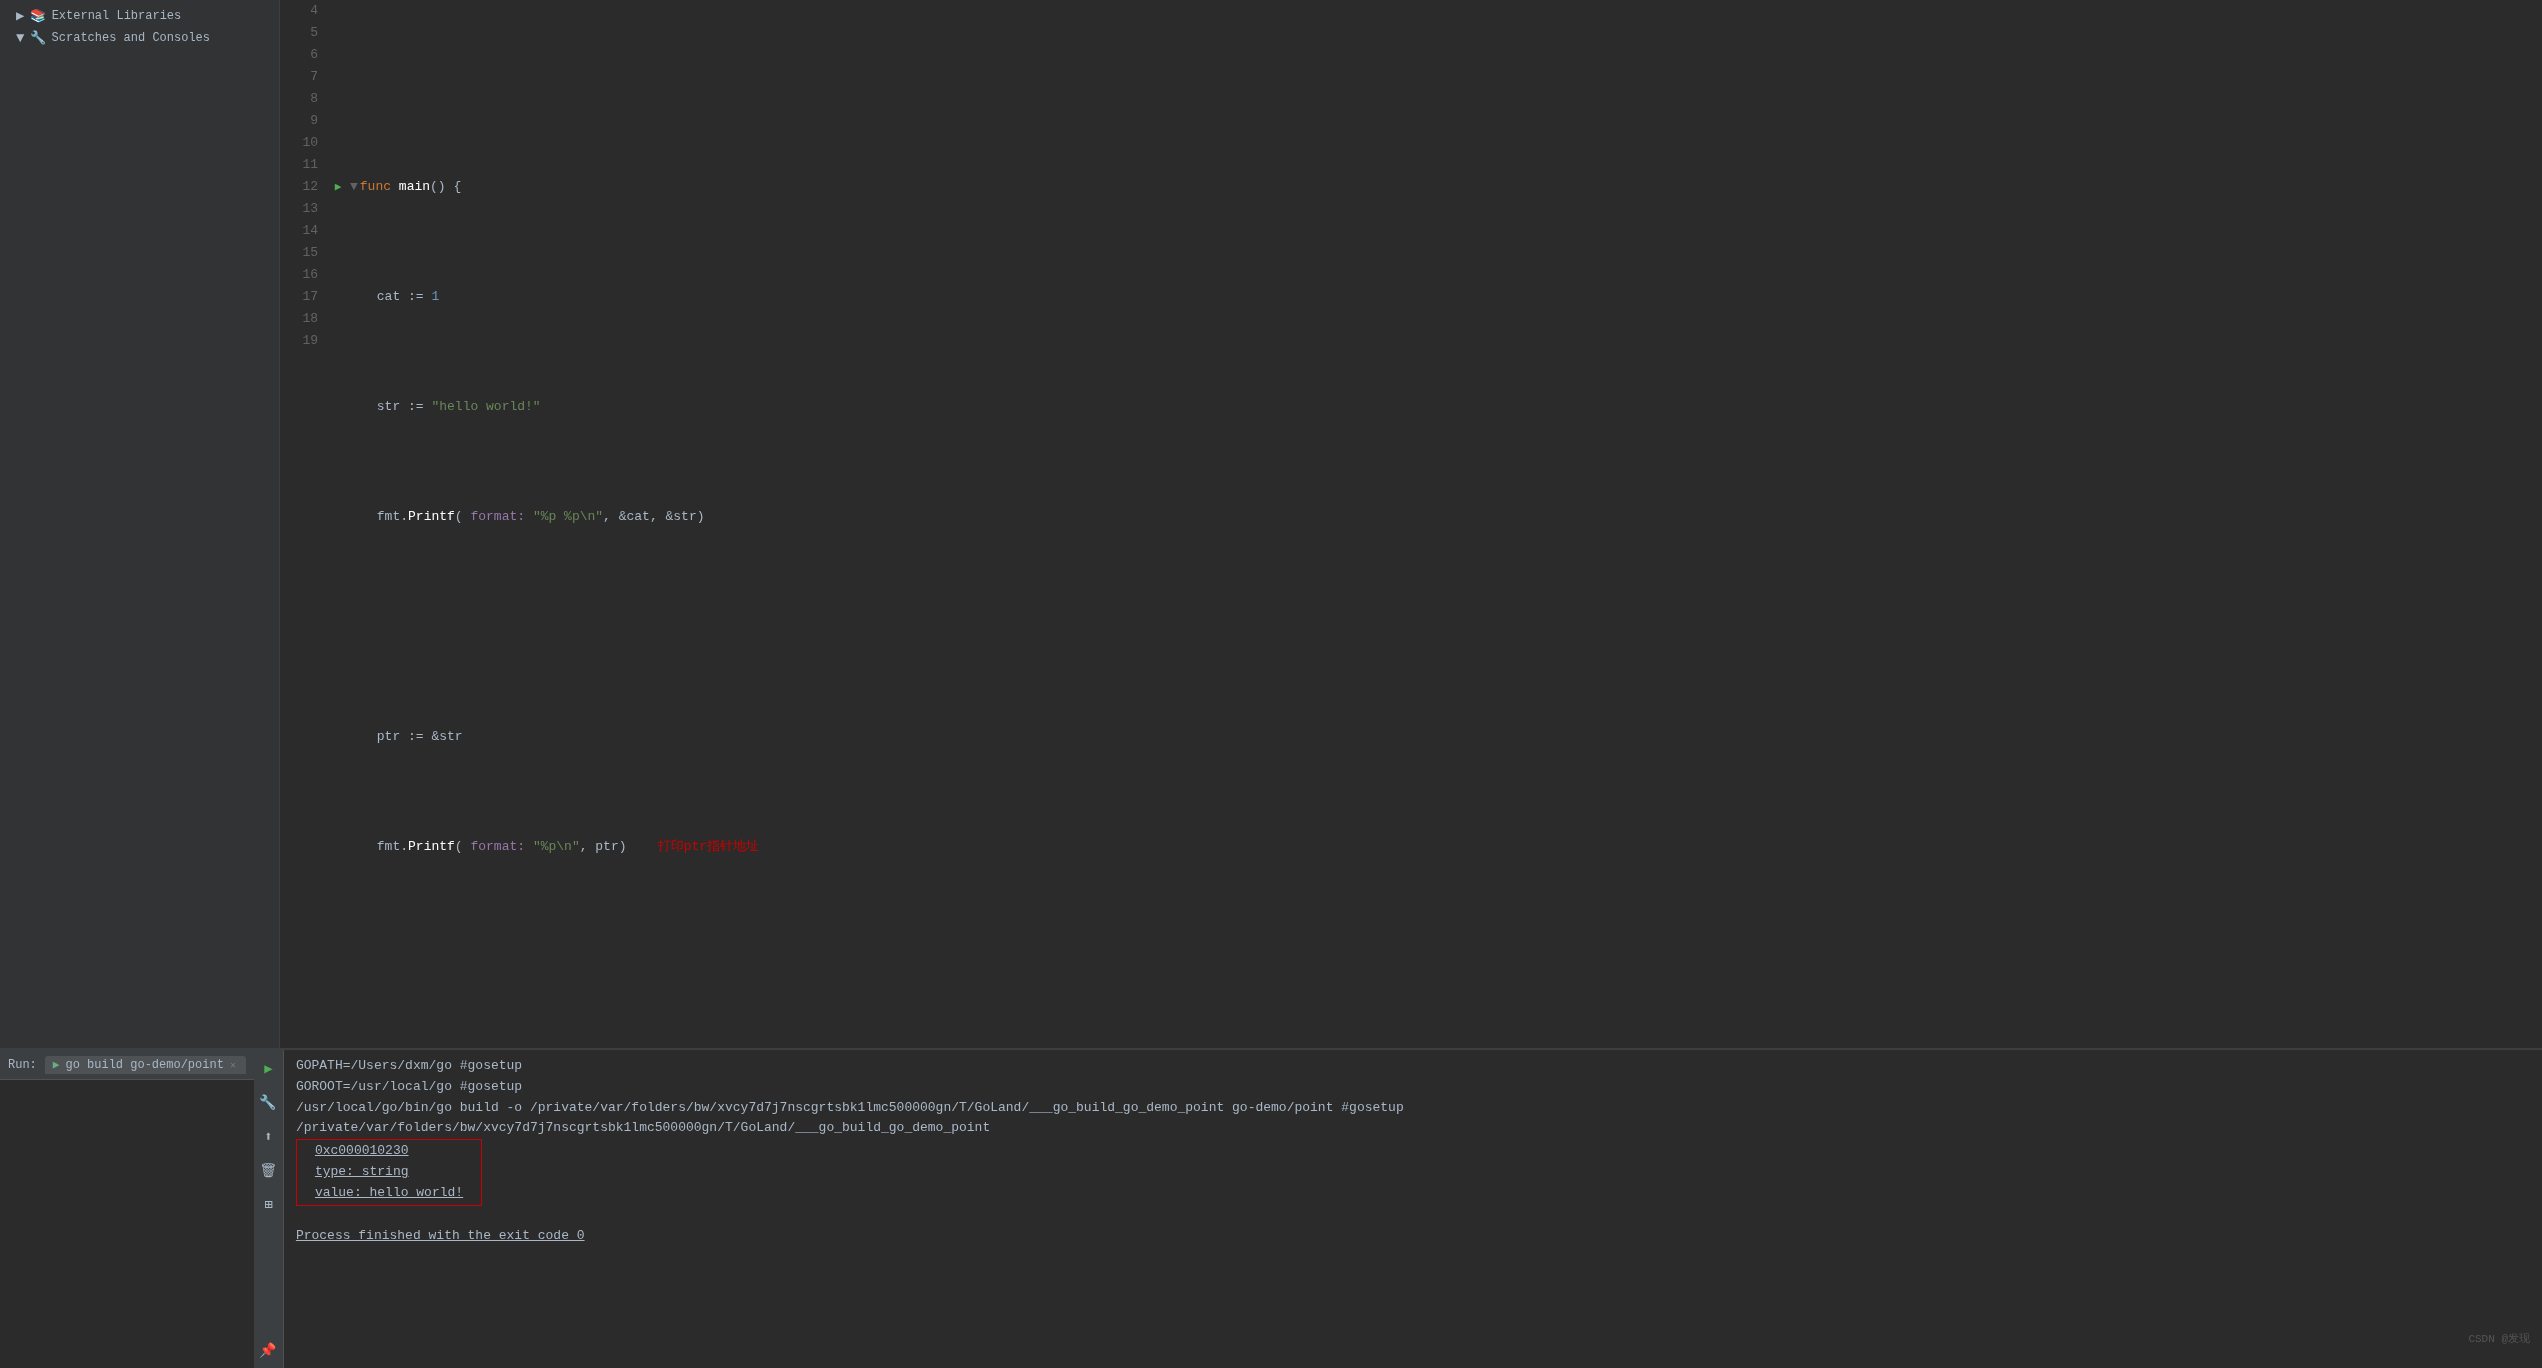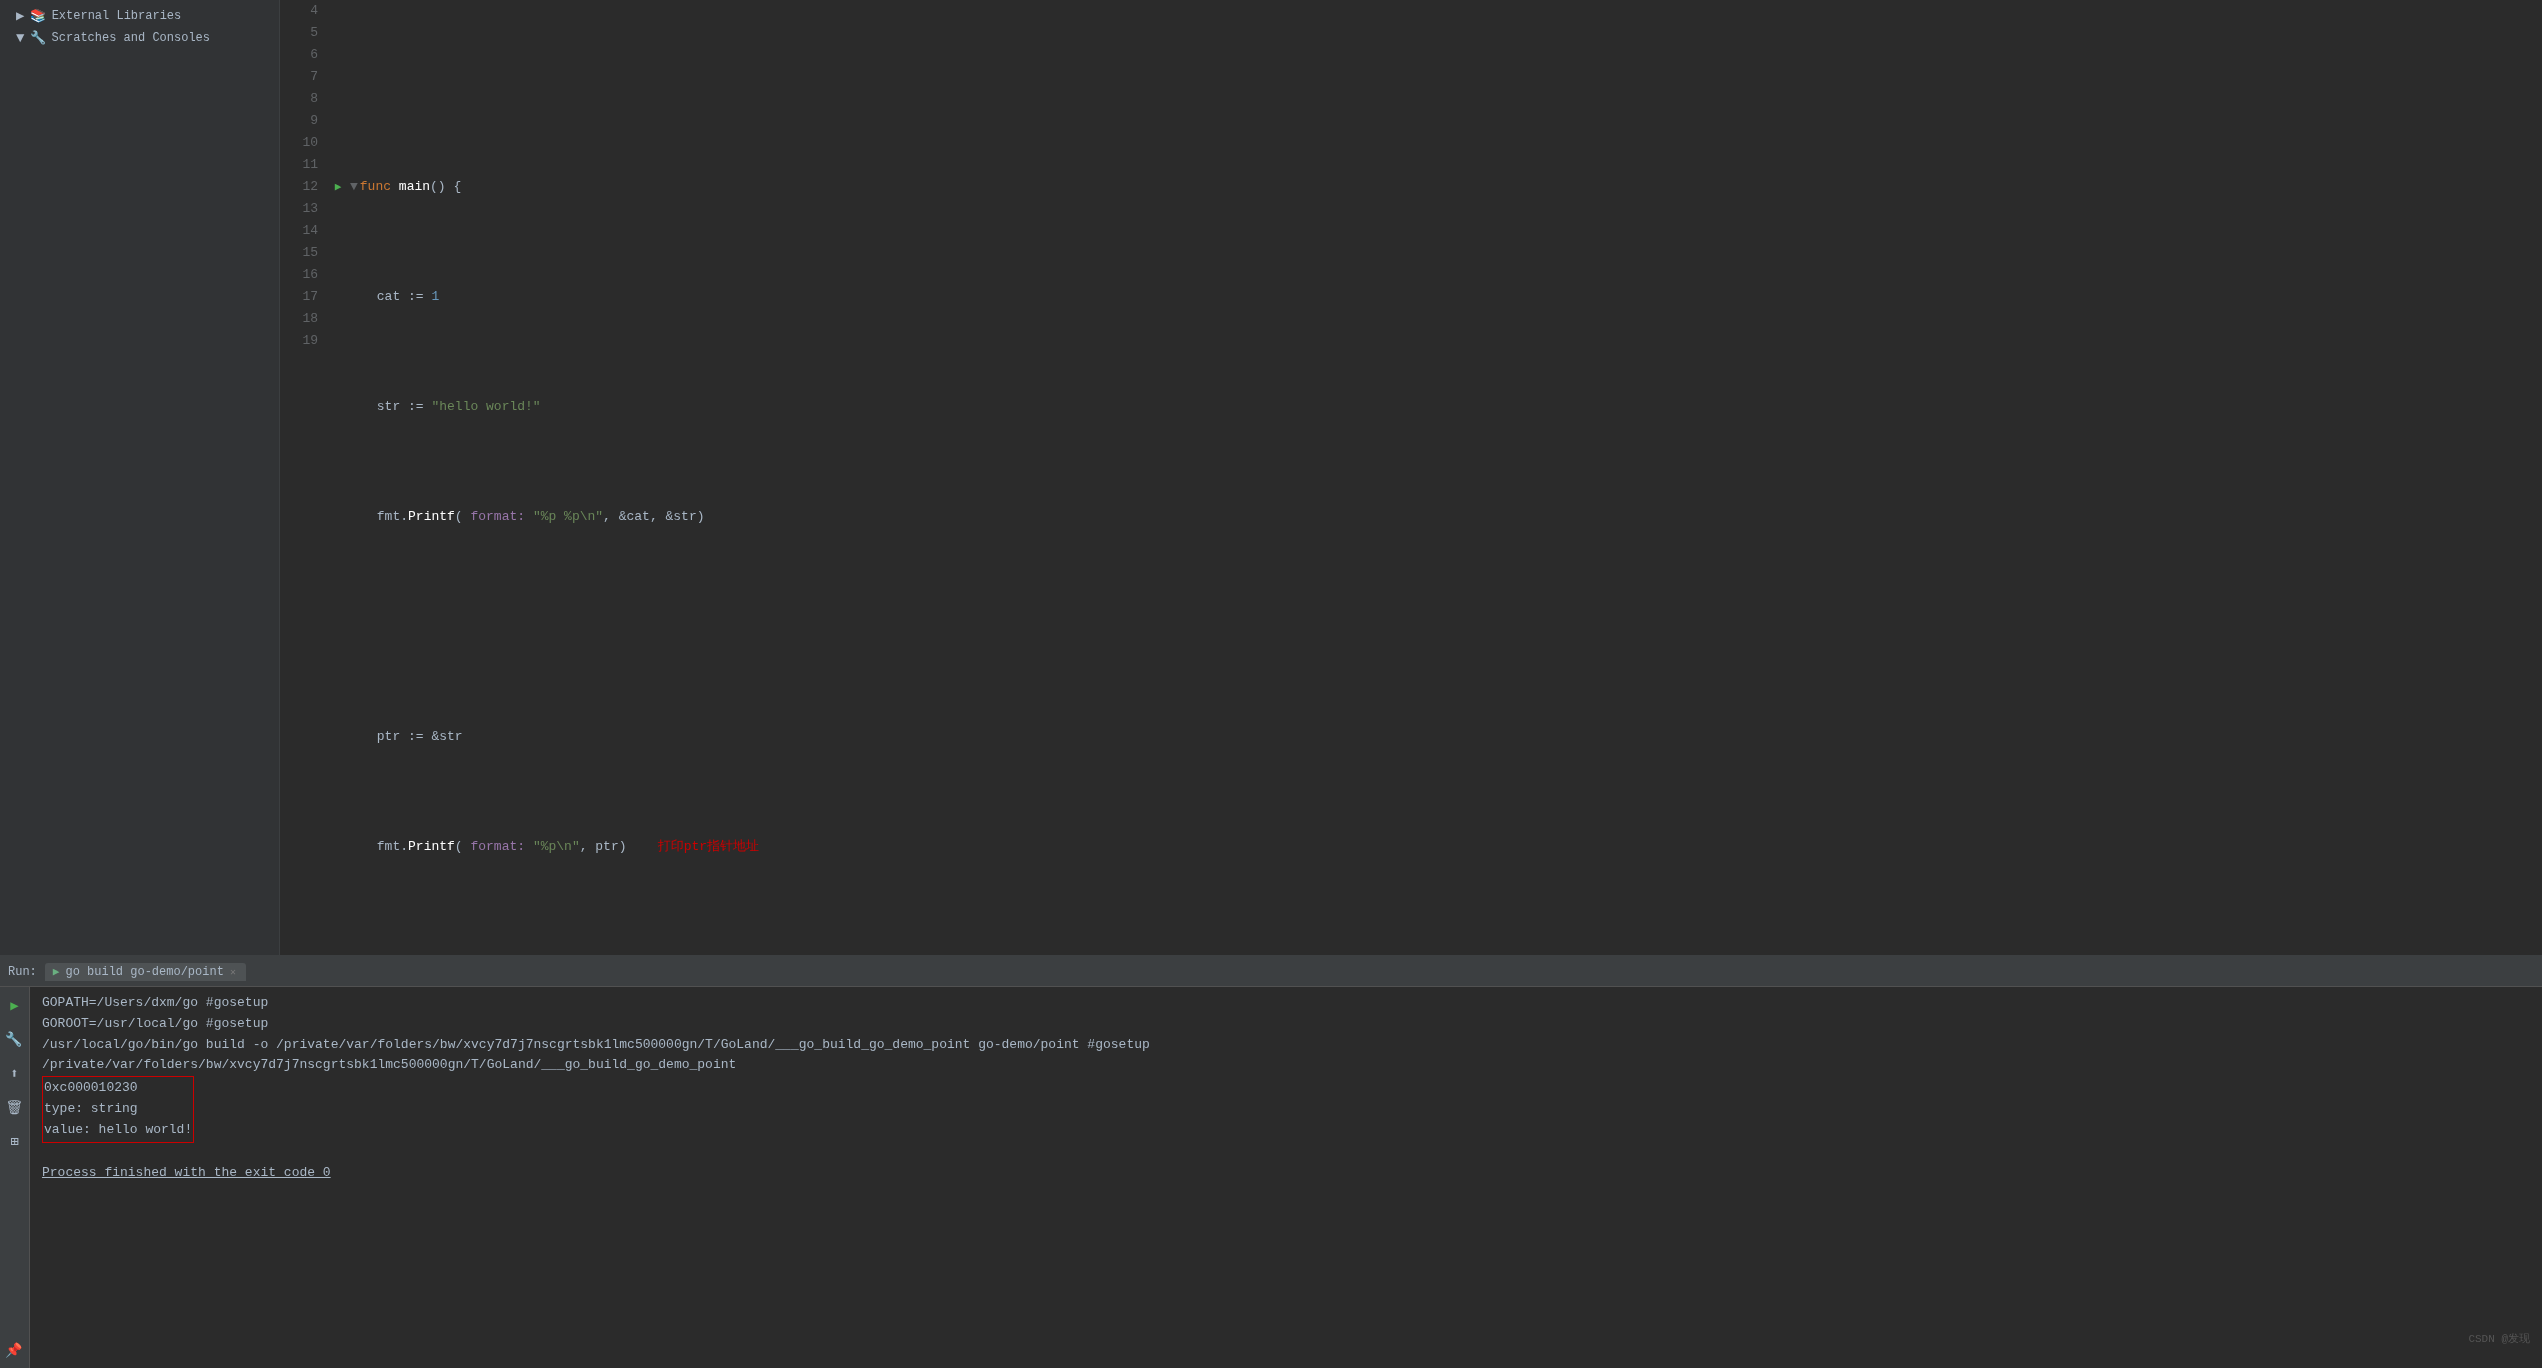--- a/index.html
+++ b/index.html
@@ -108,23 +108,22 @@
     .str { color: #6a8759; } 
     .num { color: #6897bb; } 
     .var { color: #a9b7c6; }
     .param { color: #9876aa; text-align: right; }
     .comment-cn { color: #cc0000; }
 
     
     .run-panel {
       background: #2b2b2b;
       border-top: 2px solid #3c3f41;
-      height: 413px;
-      display: flex;
-      flex-direction: column;
+      height: 320px;
+      display: flex;
     }
 
     .run-tabs {
       display: flex;
       align-items: center;
       background: #3c3f41;
       height: 30px;
       border-bottom: 1px solid #515151;
       padding: 0 8px;
     }
@@ -190,21 +189,22 @@
       line-height: 1.6;
       color: #a9b7c6;
     }
     .run-output .out-line {
       display: block;
       white-space: pre;
     }
     .out-highlight-box {
       display: inline-block;
       border: 1.5px solid #cc0000;
-      padding: 1px 1px;
+      padding: 1px 18px;
+      text-decoration: underline;
     }
     .process-done { color: #a9b7c6; text-decoration: underline; }
 
     
     .watermark {
       position: fixed;
       bottom: 22px;
       right: 12px;
       font-size: 11px;
       color: #555;

